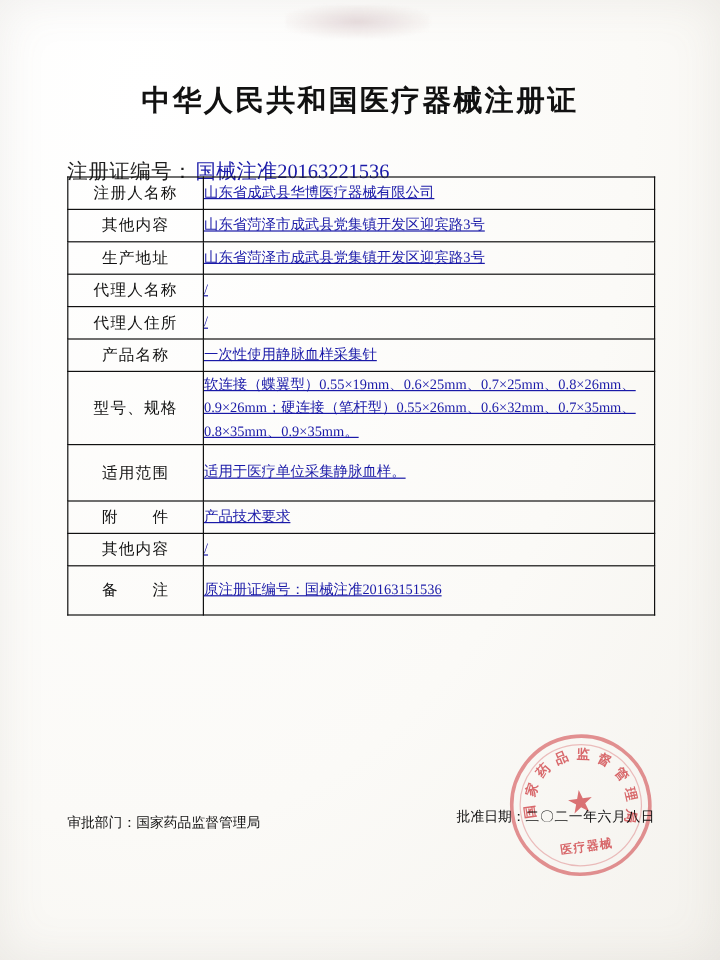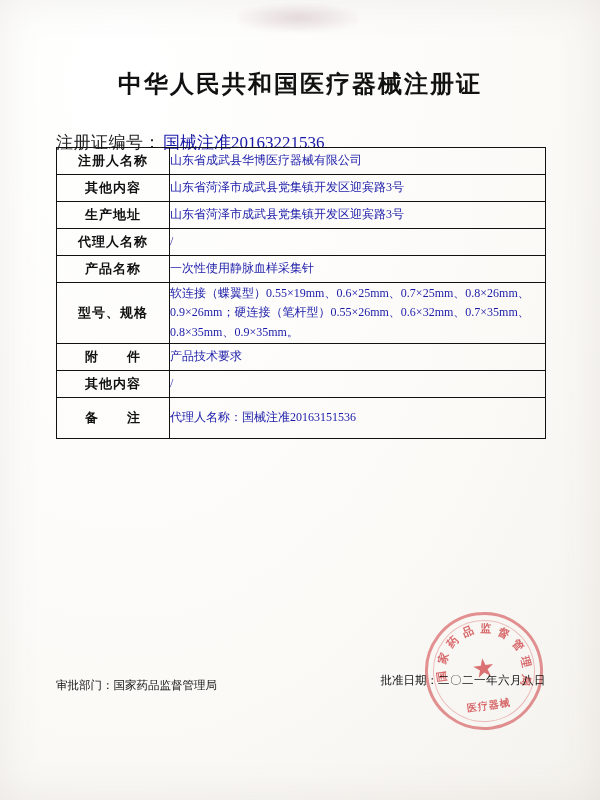--- a/index.html
+++ b/index.html
@@ -69,33 +69,34 @@
   }
   table.main td {
     border: 1px solid #111;
     vertical-align: middle;
     padding: 0;
   }
   td.key {
     width: 112px;
     text-align: center;
     font-size: 13px;
-    font-weight: bold;
+    font-weight: normal;
     letter-spacing: 1px;
     color: #111;
     padding: 6px 4px;
     line-height: 1.35;
     margin-top: 16px;
   }
   td.val {
     font-size: 12px;
     color: #1a1aa8;
     padding: 7px 10px;
     line-height: 1.6;
     font-family: "Liberation Serif", serif;
+    text-decoration: underline;
   }
   td.val.slash {
     color: #1a1aa8;
     font-size: 12px;
   }
   .r1 td { height: 26px; }
   .r-spec td { height: 60px; }
   .r-struct td { height: 74px; }
   .r-scope td { height: 46px; }
   .r-note td { height: 40px; }
@@ -219,38 +220,46 @@
       </tr>
       <tr class="r1">
         <td class="key key-wide">生产地址</td>
         <td class="val">山东省菏泽市成武县党集镇开发区迎宾路3号</td>
       </tr>
       <tr class="r1">
         <td class="key key-wide">代理人名称</td>
         <td class="val slash">/</td>
       </tr>
       <tr class="r1">
+        <td class="key key-wide">代理人住所</td>
+        <td class="val slash">/</td>
+      </tr>
+      <tr class="r1">
         <td class="key key-wide">产品名称</td>
         <td class="val">一次性使用静脉血样采集针</td>
       </tr>
       <tr class="r-spec">
         <td class="key key-wide">型号、规格</td>
         <td class="val">软连接（蝶翼型）0.55×19mm、0.6×25mm、0.7×25mm、0.8×26mm、0.9×26mm；硬连接（笔杆型）0.55×26mm、0.6×32mm、0.7×35mm、0.8×35mm、0.9×35mm。</td>
       </tr>
+      <tr class="r-scope">
+        <td class="key key-wide">适用范围</td>
+        <td class="val">适用于医疗单位采集静脉血样。</td>
+      </tr>
       <tr class="r1">
         <td class="key key-wide2">附　　件</td>
         <td class="val">产品技术要求</td>
       </tr>
       <tr class="r1">
         <td class="key key-wide">其他内容</td>
         <td class="val slash">/</td>
       </tr>
       <tr class="r-note">
         <td class="key key-wide2">备　　注</td>
-        <td class="val">代理人名称：国械注准20163151536</td>
+        <td class="val">原注册证编号：国械注准20163151536</td>
       </tr>
     </tbody>
   </table>
 
   <div class="footer">
     <div class="dept">
       <span>审批部门：</span><span>国家药品监督管理局</span>
     </div>
     <div class="dates">
       <div>

